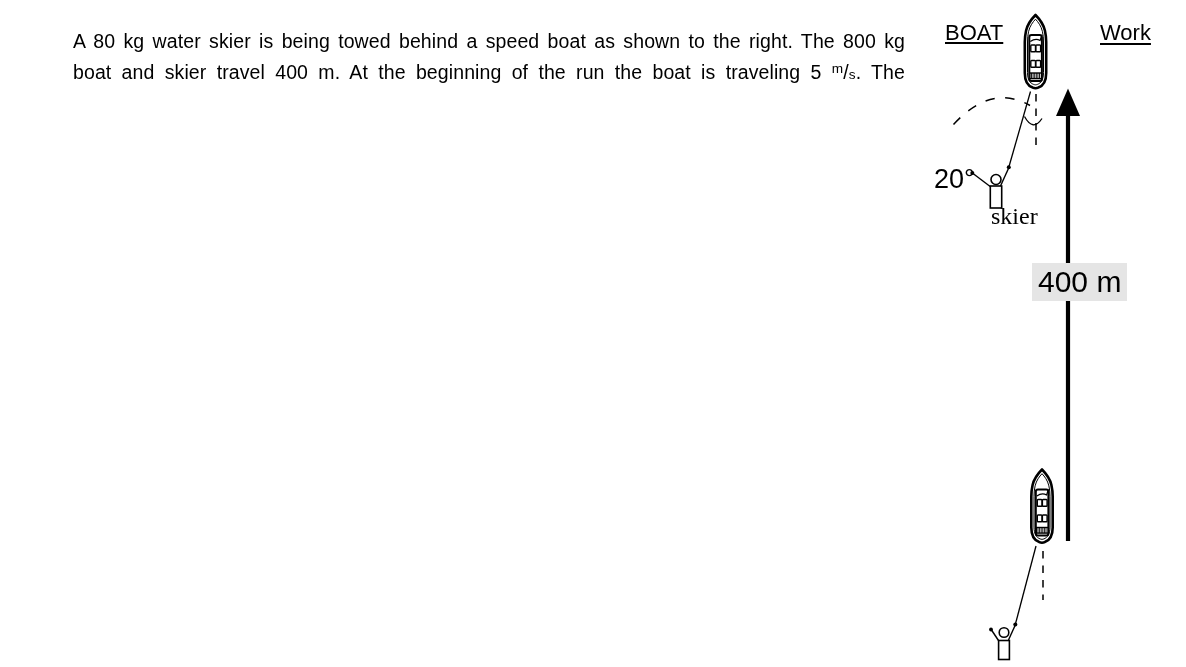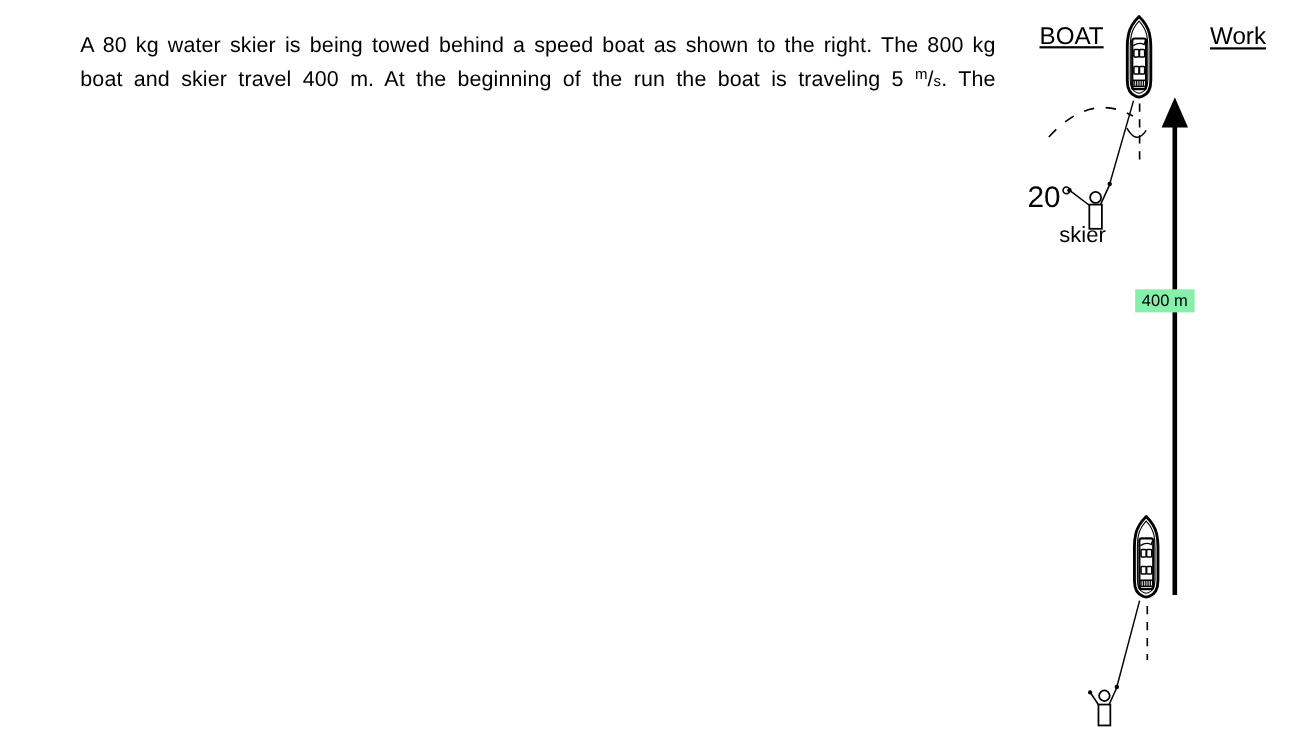--- a/index.html
+++ b/index.html
@@ -18,22 +18,22 @@
   .jline.last{text-align-last:left;}
   .ms-sup{font-size:0.7em;position:relative;top:-0.42em;}
   .ms-small{font-size:0.7em;}
 
   
   .dlabel{position:absolute;white-space:nowrap;z-index:3;}
   .boat-label{left:945px;top:20px;font-size:22px;text-decoration:underline;}
   .work-label{left:1100px;top:20px;font-size:22px;text-decoration:underline;
               text-decoration-thickness:2px;text-underline-offset:3px;}
   .angle-label{left:934px;top:126px;font-size:27px;margin-top:38px;}
-  .skier-label{left:963px;top:203px;font-size:20px;}
-  .distance-label{left:1032px;top:263px;font-size:15px;background:#86efac;padding:2px 6px;}
+  .skier-label{left:991px;top:203px;font-size:24px;font-family:Liberation Serif, serif;}
+  .distance-label{left:1032px;top:263px;font-size:30px;background:#e5e5e5;padding:2px 6px;}
 
   .diagram-svg{position:absolute;left:0;top:0;z-index:1;}
 </style>
 </head>
 <body>
 
 <div class="page">
 
   <div class="problem">
     <div class="jline">

